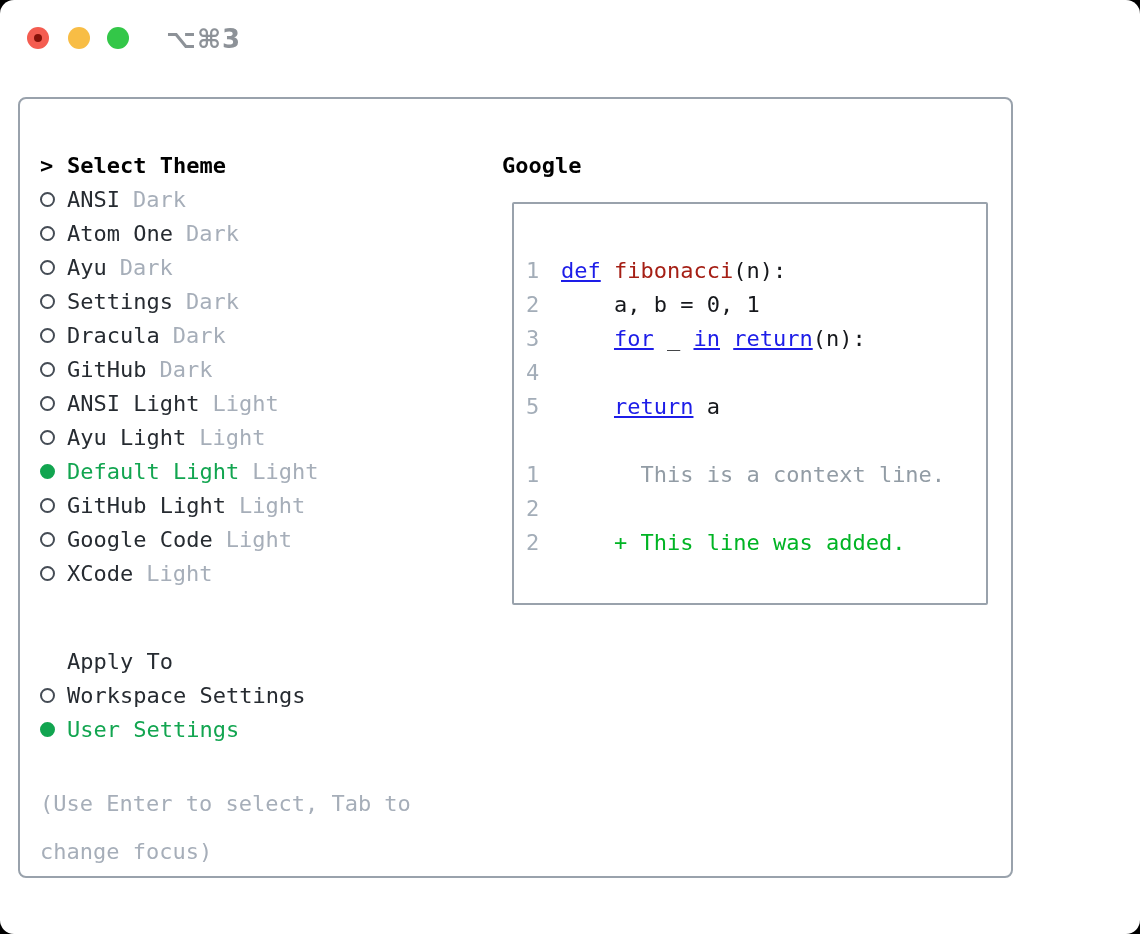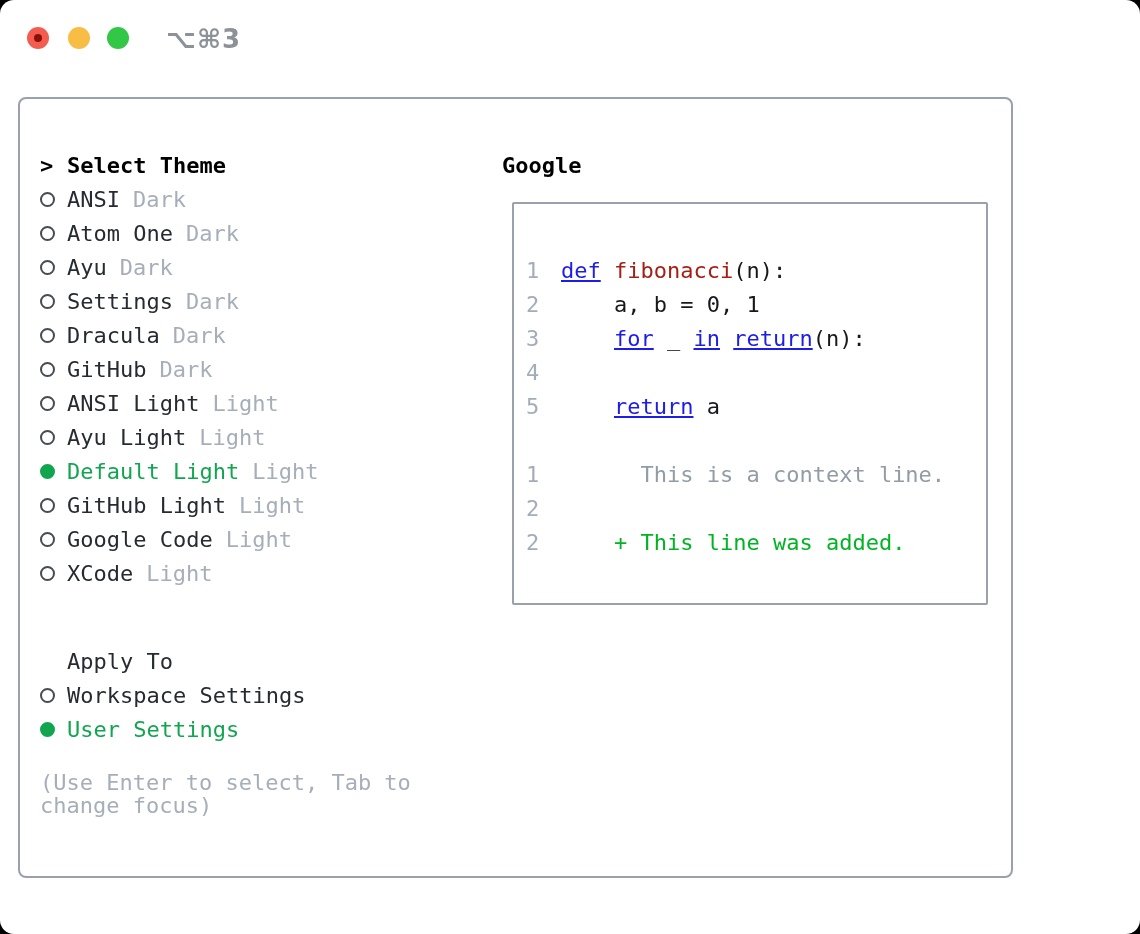--- a/index.html
+++ b/index.html
@@ -16,21 +16,21 @@
   .panel{position:absolute;left:18px;top:97px;width:995px;height:781px;border:2px solid var(--border-gray);border-radius:8px;box-sizing:border-box;background:#fff;}
   .left-col{position:absolute;left:20px;top:49px;width:445px;}
   .row{height:34px;display:flex;align-items:center;font-size:22px;color:var(--text-dark);white-space:pre;}
   .row .cursor{width:15px;margin-right:12px;font-weight:700;color:#000;flex:none;}
   .row.header{font-weight:700;color:#000;}
   .bullet{width:15px;height:15px;border-radius:50%;border:2px solid #454c55;box-sizing:border-box;margin-right:12px;flex:none;}
   .bullet.sel{background:var(--accent-green);border-color:var(--accent-green);}
   .theme-name.sel,.opt-label.sel{color:var(--accent-green);}
   .variant{color:var(--muted-gray);margin-left:13px;}
   .apply-header{margin-top:54px;padding-left:27px;}
-  .help{margin-top:25px;width:430px;font-size:22px;line-height:23px;color:var(--muted-gray);white-space:normal;}
+  .help{margin-top:34px;width:430px;font-size:22px;line-height:48px;color:var(--muted-gray);white-space:normal;}
   
   .right-col{position:absolute;left:482px;top:49px;}
   .preview-title{height:34px;display:flex;align-items:center;font-size:22px;font-weight:700;color:#000;}
   .preview-box{margin-top:20px;margin-left:10px;width:476px;height:403px;border:2px solid var(--border-gray);border-radius:2px;box-sizing:border-box;padding:49px 0 0 12px;overflow:hidden;}
   .code-line{height:34px;display:flex;align-items:center;font-size:22px;white-space:pre;}
   .ln{display:inline-block;width:35px;flex:none;color:var(--line-number);}
   .kw{color:var(--keyword-blue);text-decoration:underline;}
   .fn{color:var(--function-red);}
   .pl{color:#16181c;}
   .diff-block{margin-top:34px;}

